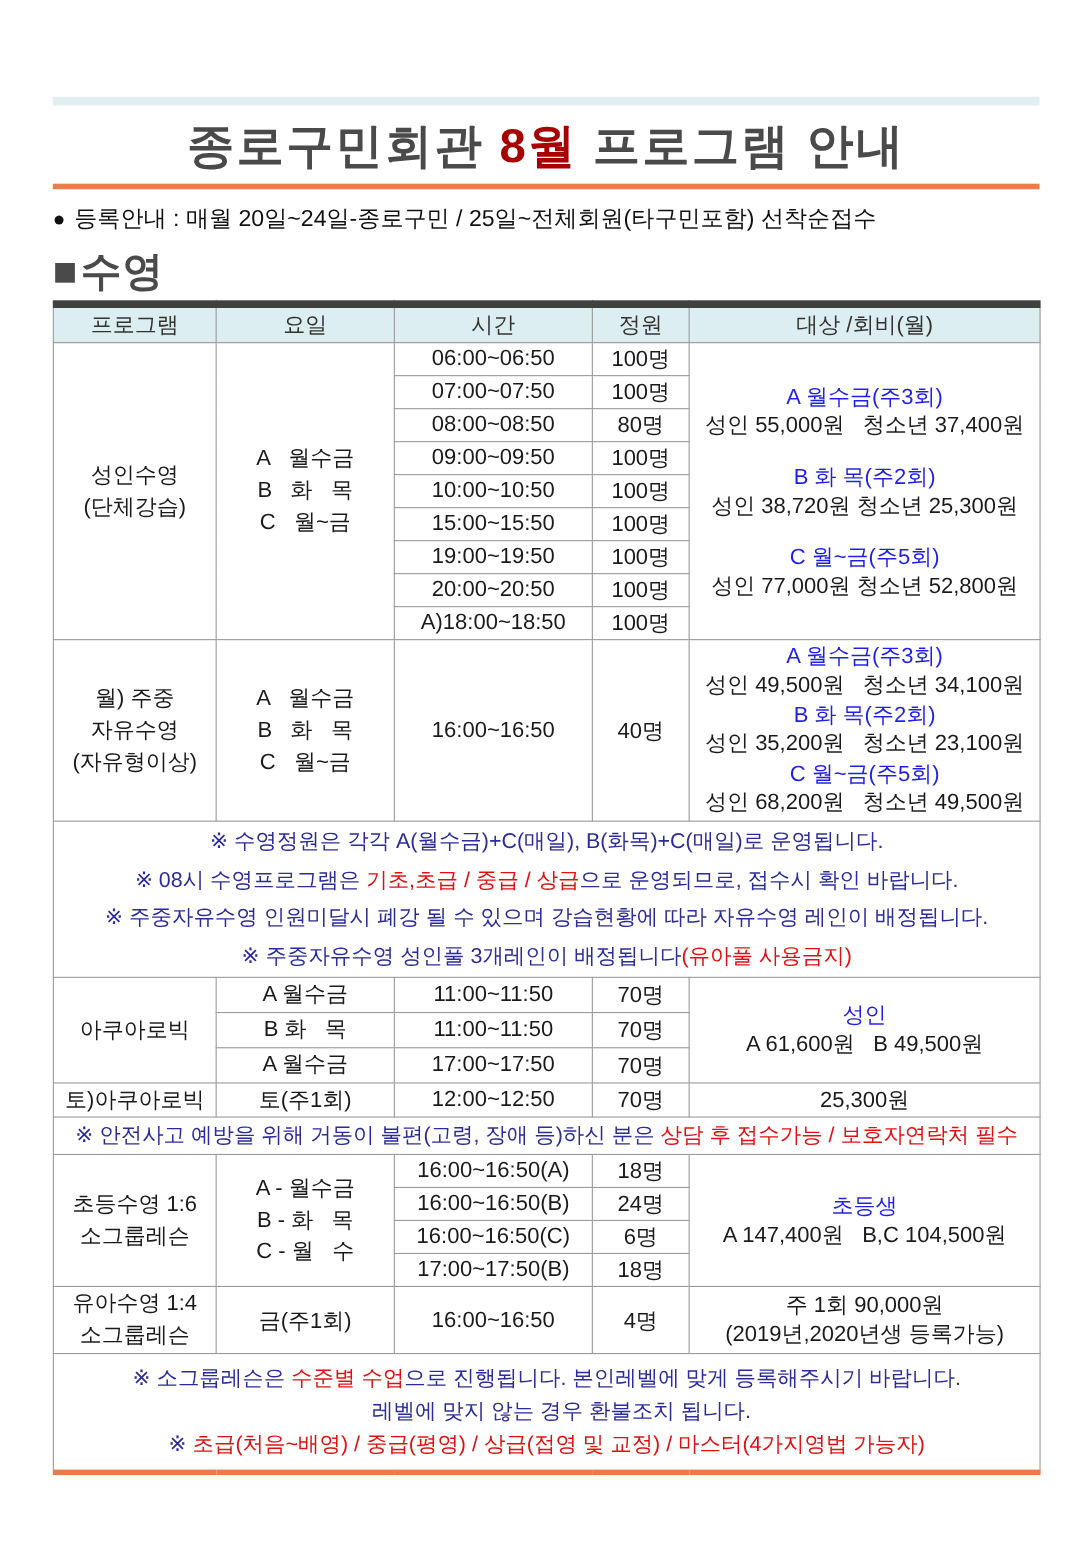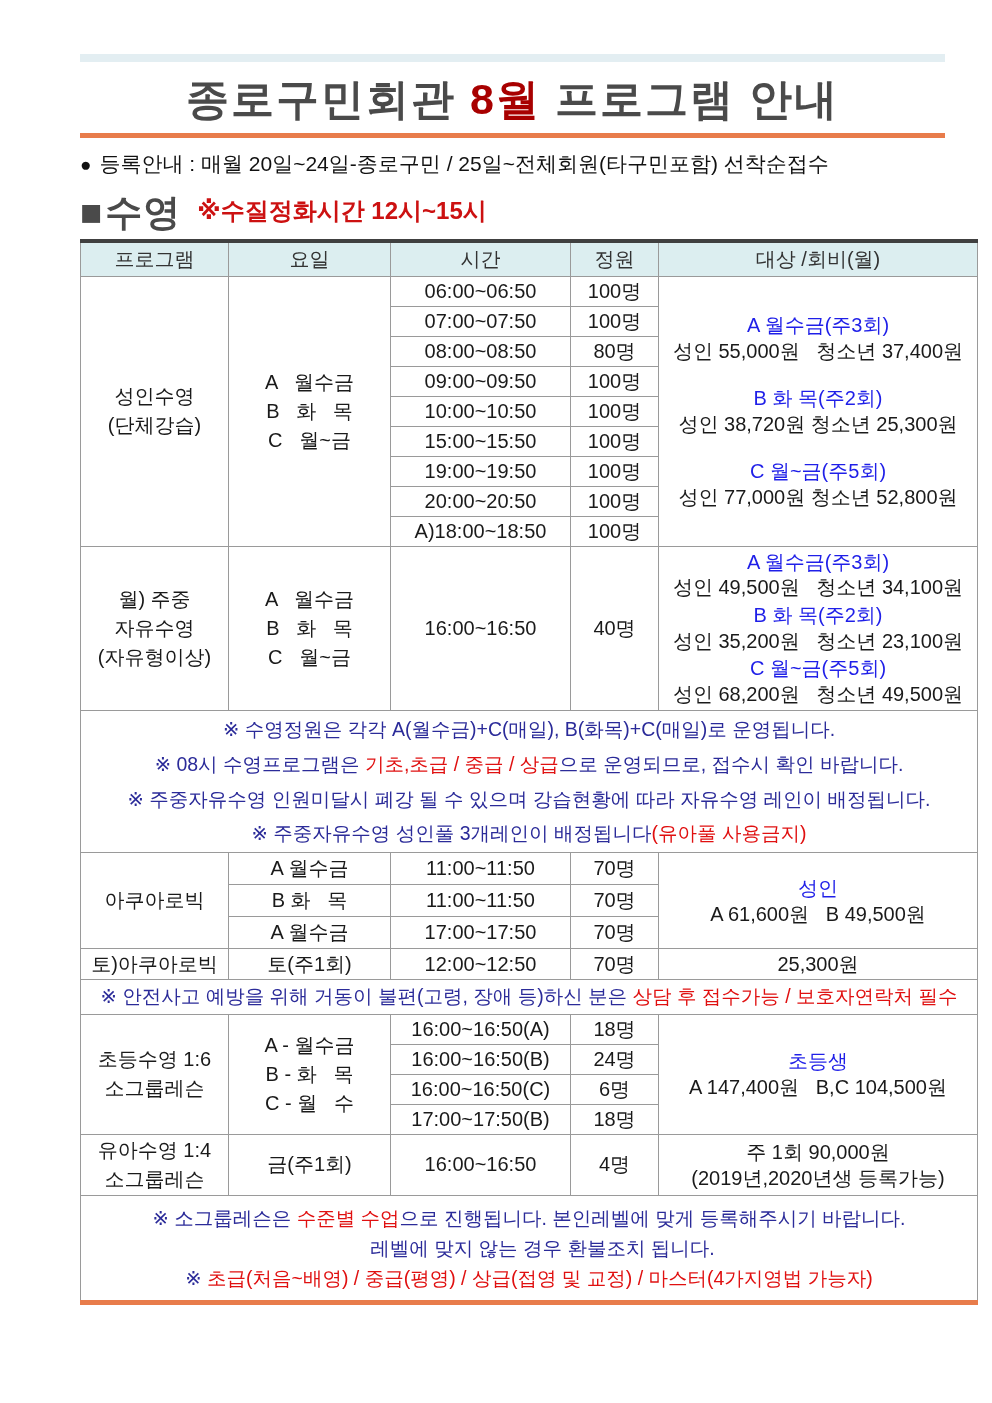--- a/index.html
+++ b/index.html
@@ -4,21 +4,21 @@
 <style>
   * { box-sizing: border-box; }
   html,body { margin:0; padding:0; }
   body {
     width: 992px; height: 1403px;
     background: #ffffff;
     font-family: "Liberation Sans", "DejaVu Sans", sans-serif;
     color: #1a1a1a;
     -webkit-font-smoothing: antialiased;
   }
-  .page { padding: 54px 47px 0 48px; margin-left: 32px; }
+  .page { padding: 88px 47px 0 48px; }
 
   .topbar { height: 8px; background: #e3eef2; }
 
   .main-title {
     text-align: center;
     font-size: 43px;
     font-weight: 800;
     color: #4a4a4a;
     letter-spacing: 2px;
     margin: 14px 0 10px 0;
@@ -34,21 +34,21 @@
 
   .section-head { display: flex; align-items: center; margin: 16px 0 8px 0; }
   .section-title { font-size: 37px; font-weight: 800; color: #4a4a4a; line-height: 1; letter-spacing: 1px; }
   .section-title .marker { margin-right: 2px; }
   .section-note { font-size: 24px; font-weight: 700; color: #cc1111; margin-left: 16px; padding-bottom: 3px; letter-spacing: 0px; }
 
   table.program-table {
     width: 100%;
     border-collapse: collapse;
     table-layout: fixed;
-    border-top: 4px solid #404040;
+    border-top: 7px solid #404040;
     border-bottom: 5px solid #e87c4b;
     font-size: 20px;
     color: #1a1a1a;
   }
   .program-table th, .program-table td {
     border: 1px solid #9a9a9a;
     text-align: center;
     vertical-align: middle;
     padding: 1px 4px;
   }
@@ -103,21 +103,20 @@
 
 
   <div class="bullet-line">
     <span class="bullet">●</span><span>등록안내 : 매월 20일~24일-종로구민 / 25일~전체회원(타구민포함) 선착순접수</span>
   </div>
 
   <div class="section-head">
     <div class="section-title">
       <span class="marker">■</span><span>수영</span>
     </div>
-    <div class="section-note">※수질정화시간 12시~15시</div>
   </div>
 
   <table class="program-table">
     <colgroup>
       <col style="width:148px">
         <col style="width:162px">
         <col style="width:180px">
         <col style="width:88px">
         <col style="width:319px">
     </colgroup>

